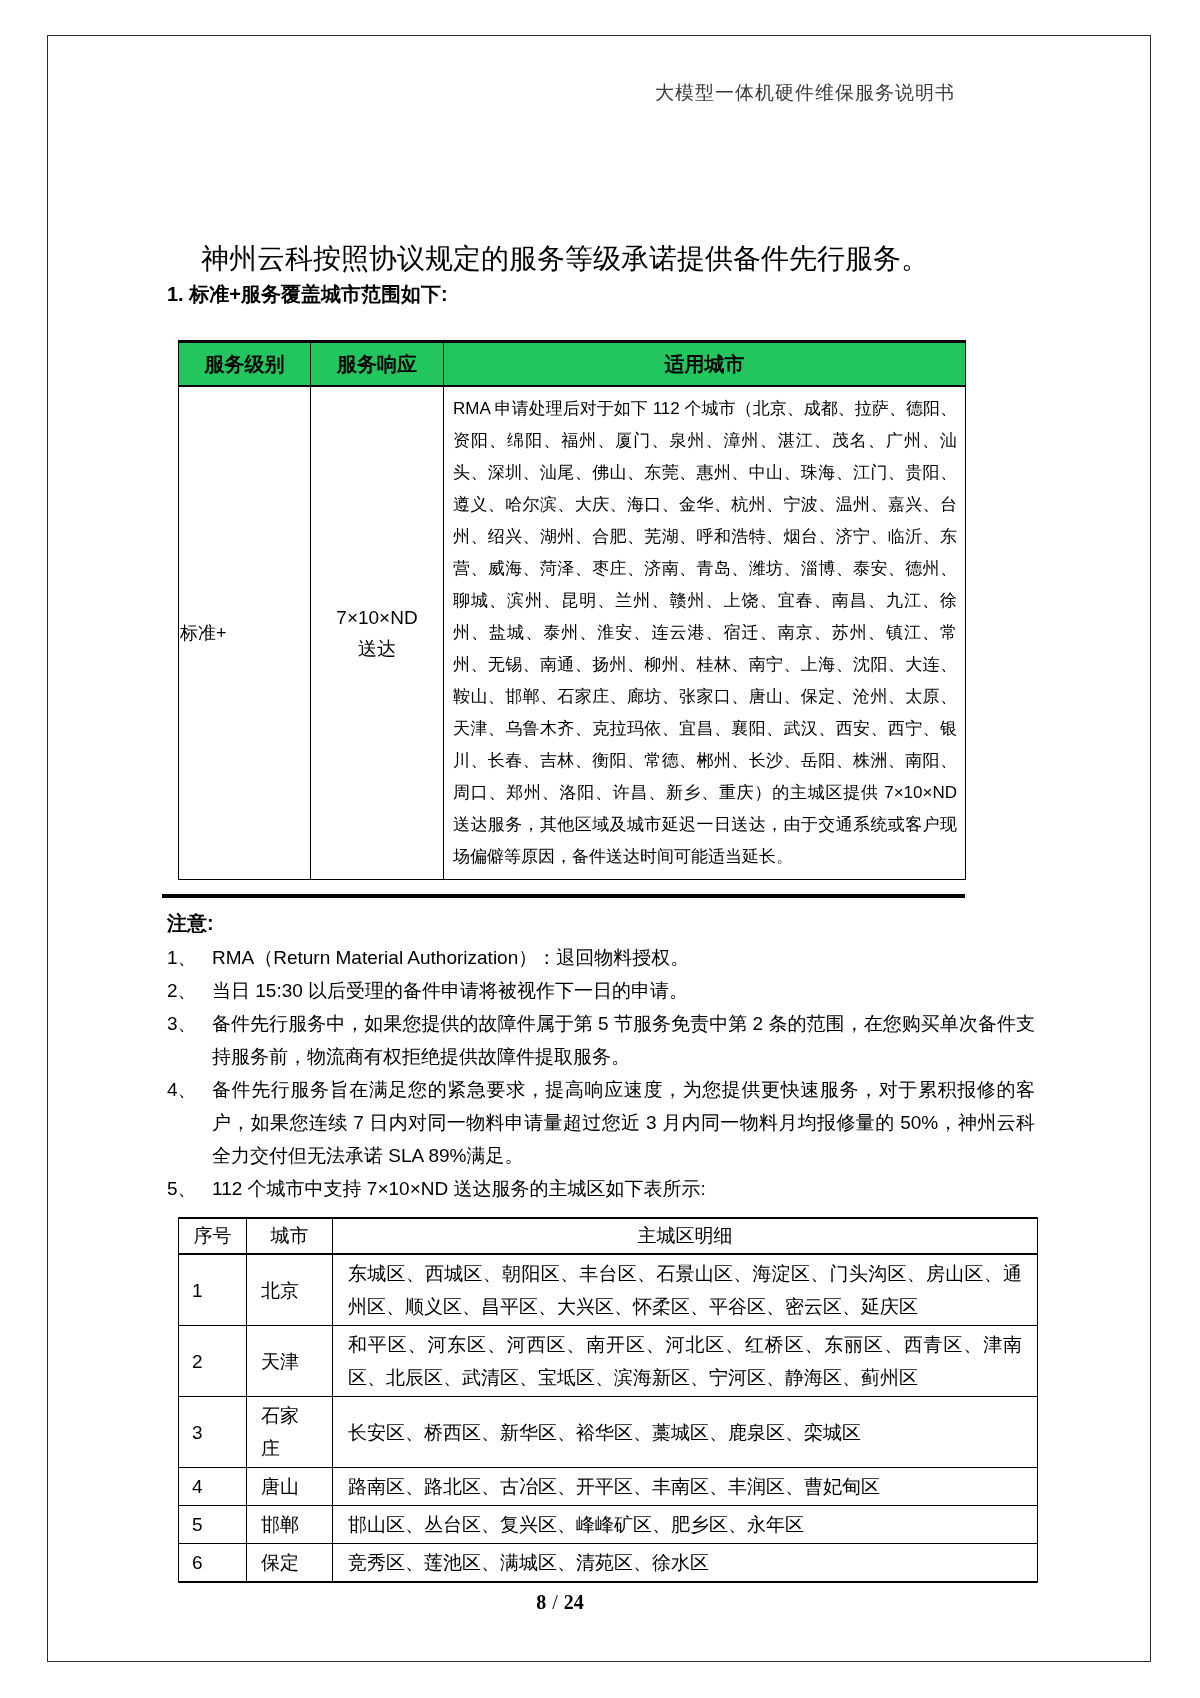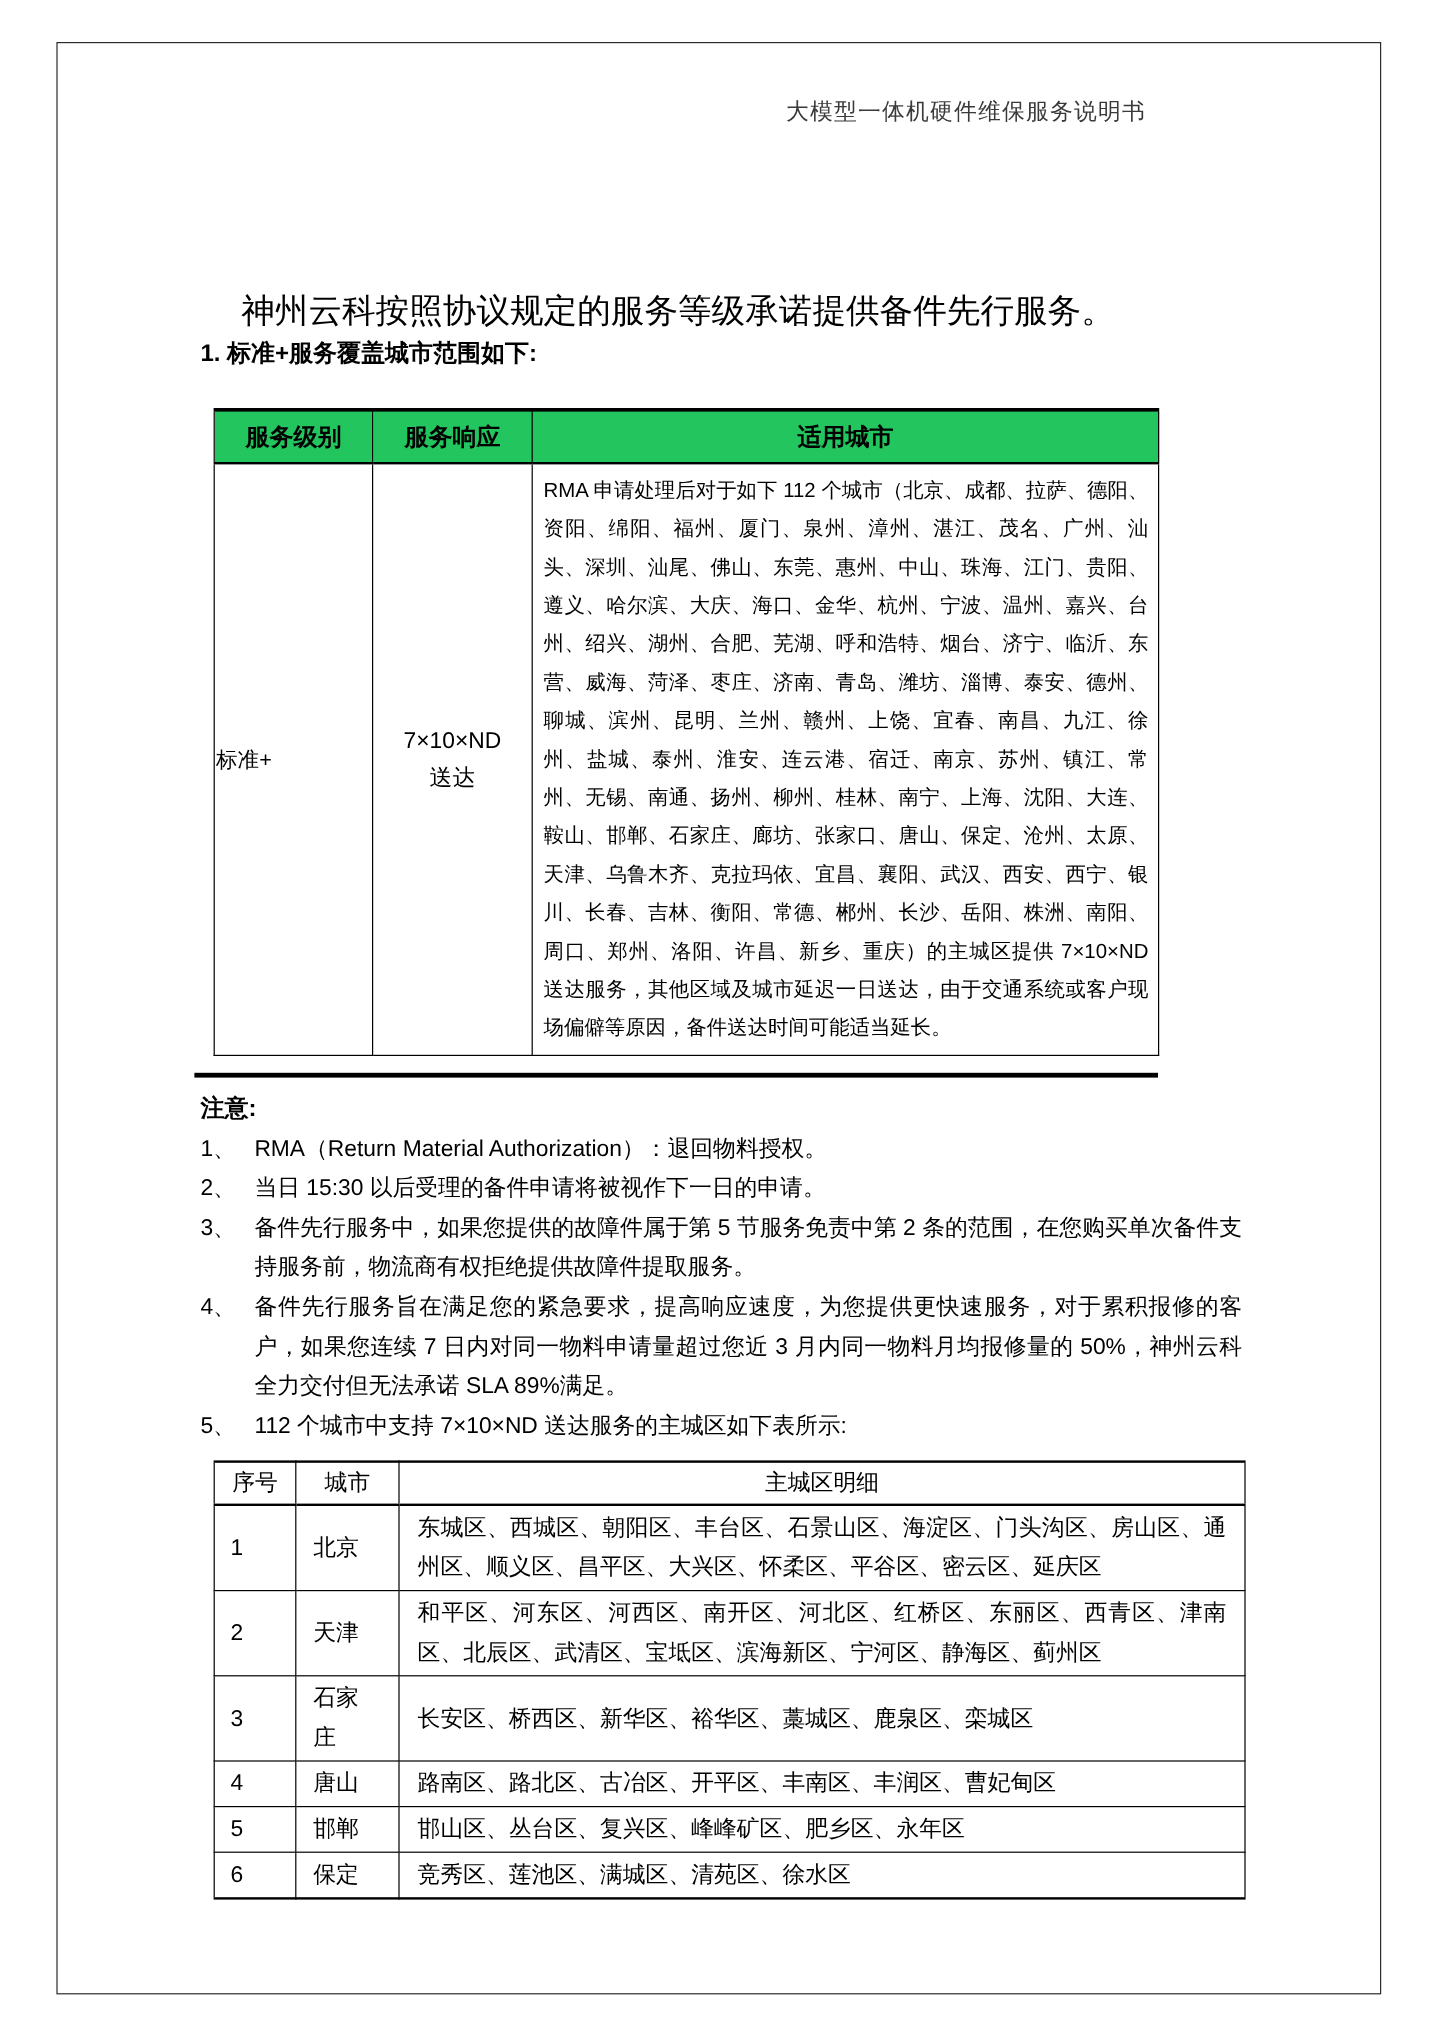--- a/index.html
+++ b/index.html
@@ -163,13 +163,16 @@
       <tr>
         <td class="c-no">6</td>
         <td class="c-city">保定</td>
         <td class="c-dist">竞秀区、莲池区、满城区、清苑区、徐水区</td>
       </tr>
     </tbody>
       </table>
 
   </div>
 
+  <div class="footer">
+    <span>8</span><span class="sep">/</span><span>24</span>
+  </div>
 </div>
 
 </body></html>

